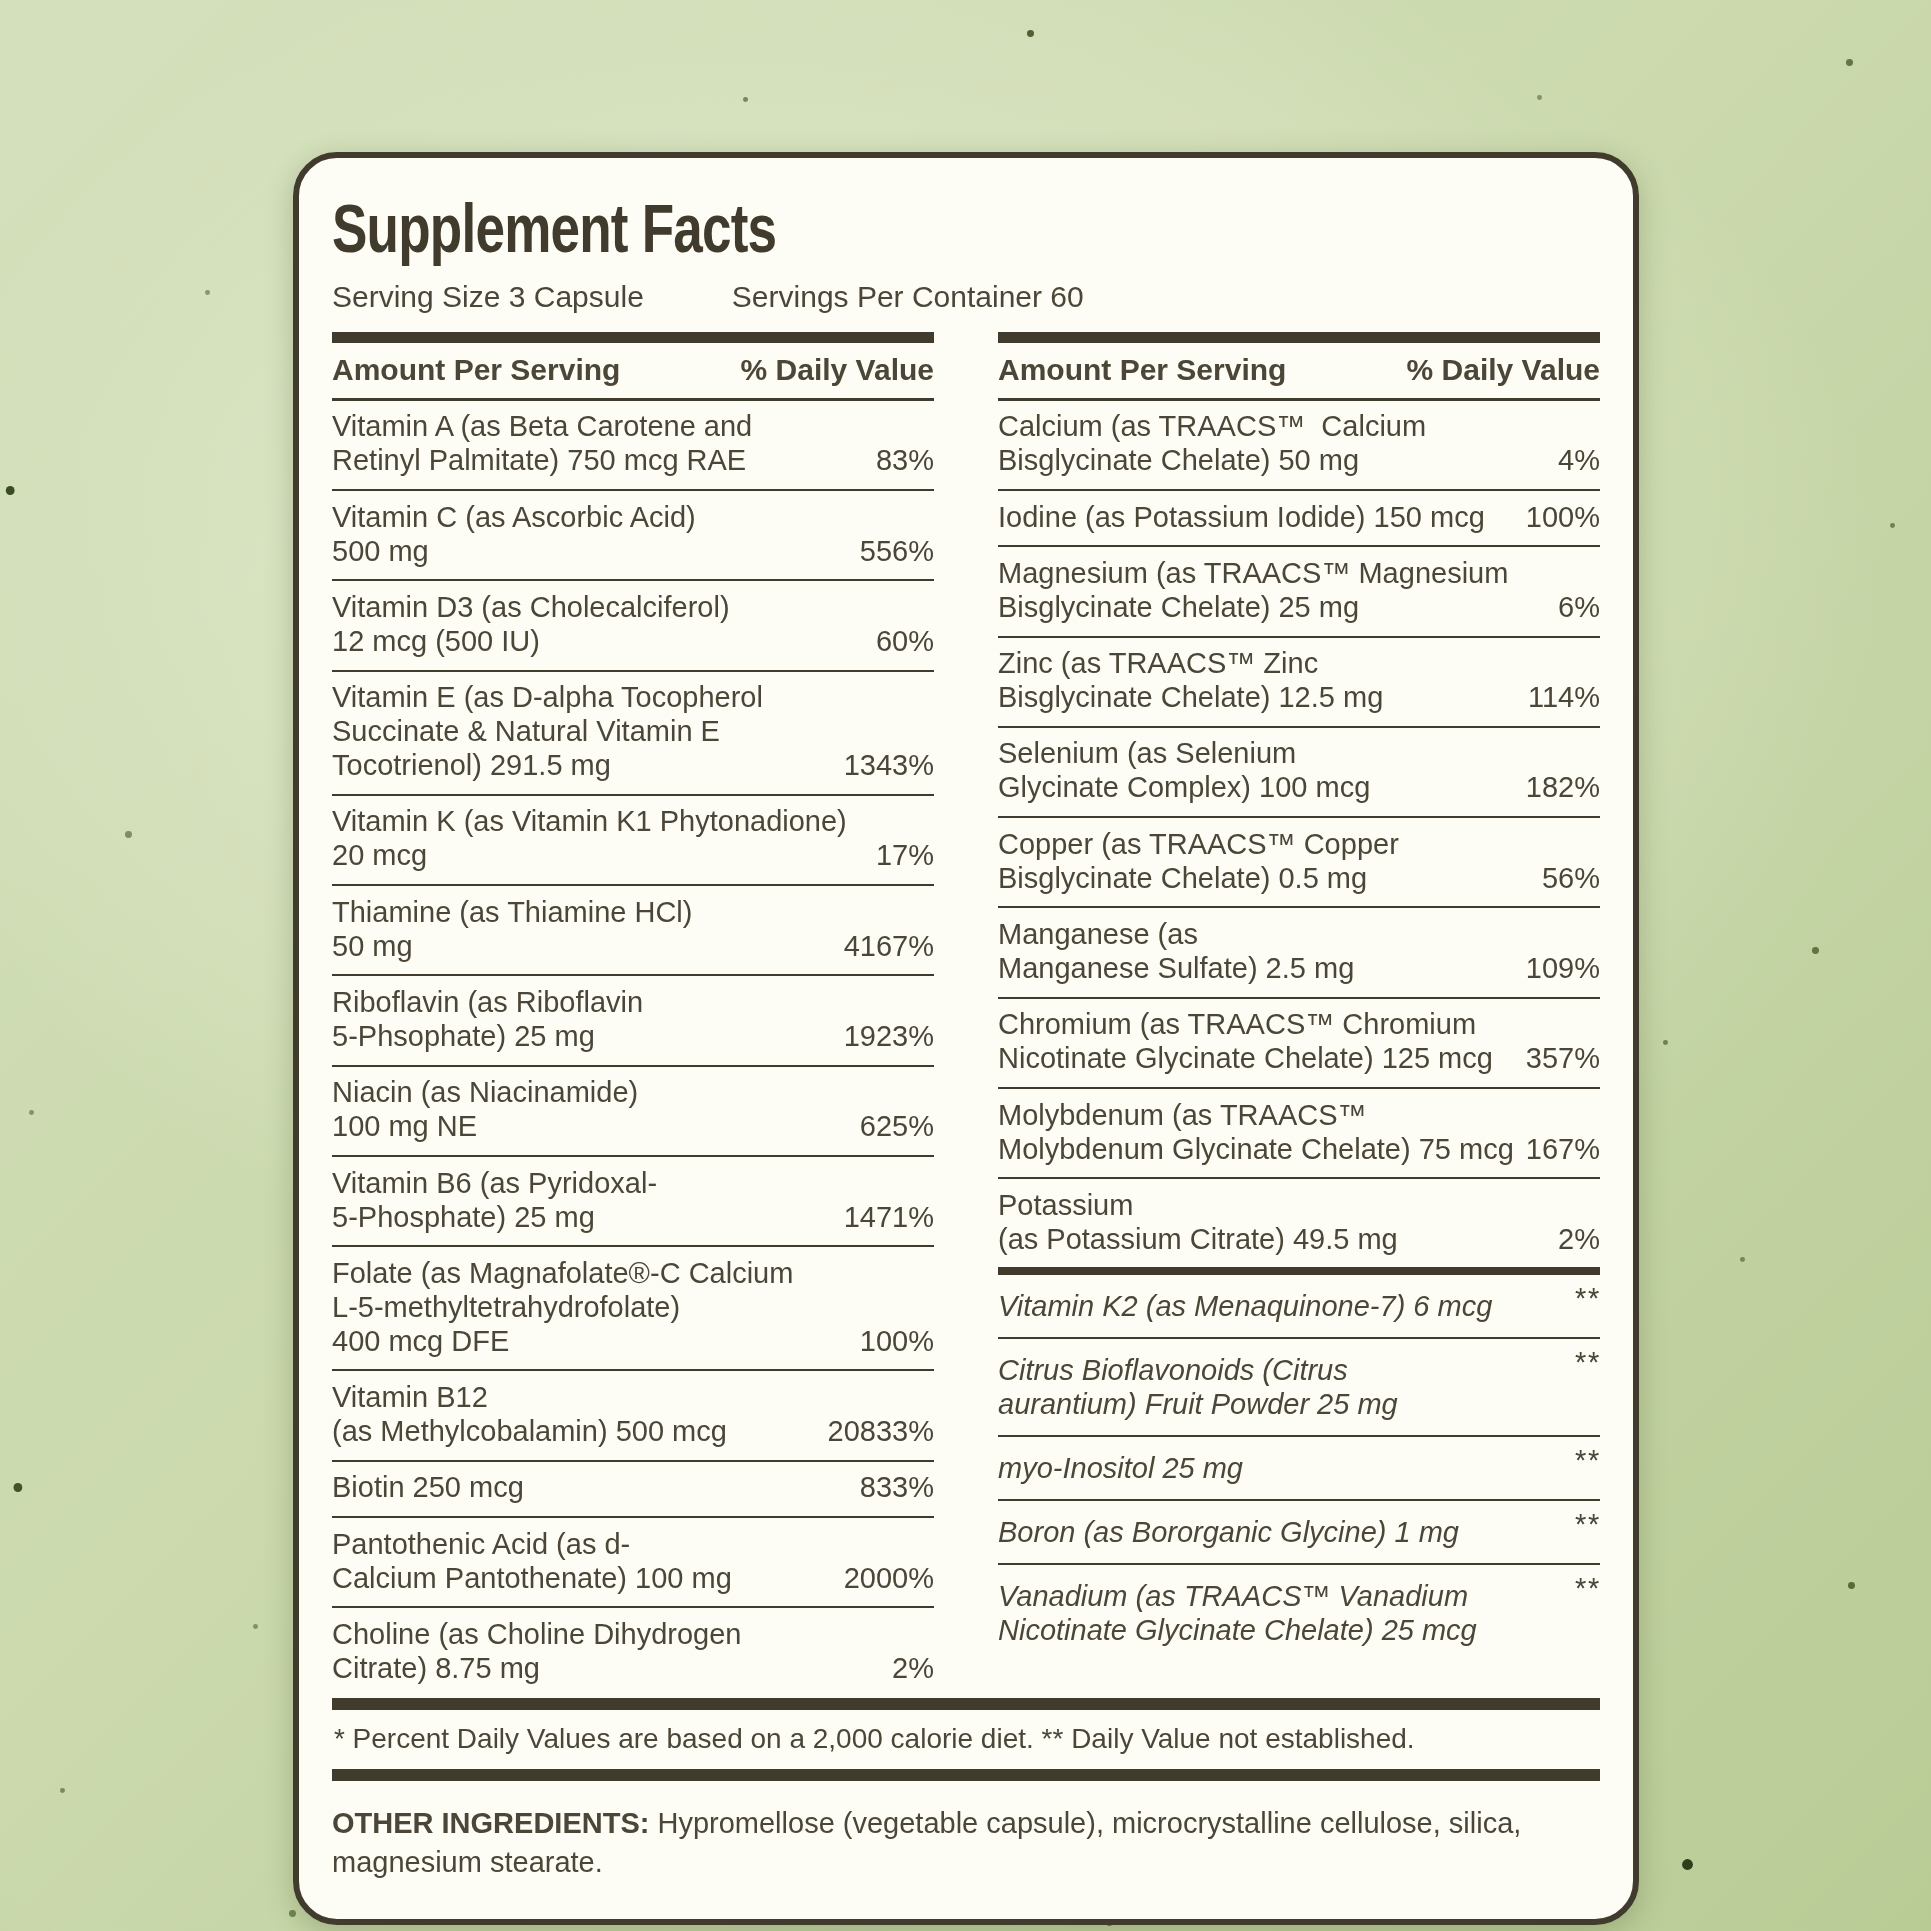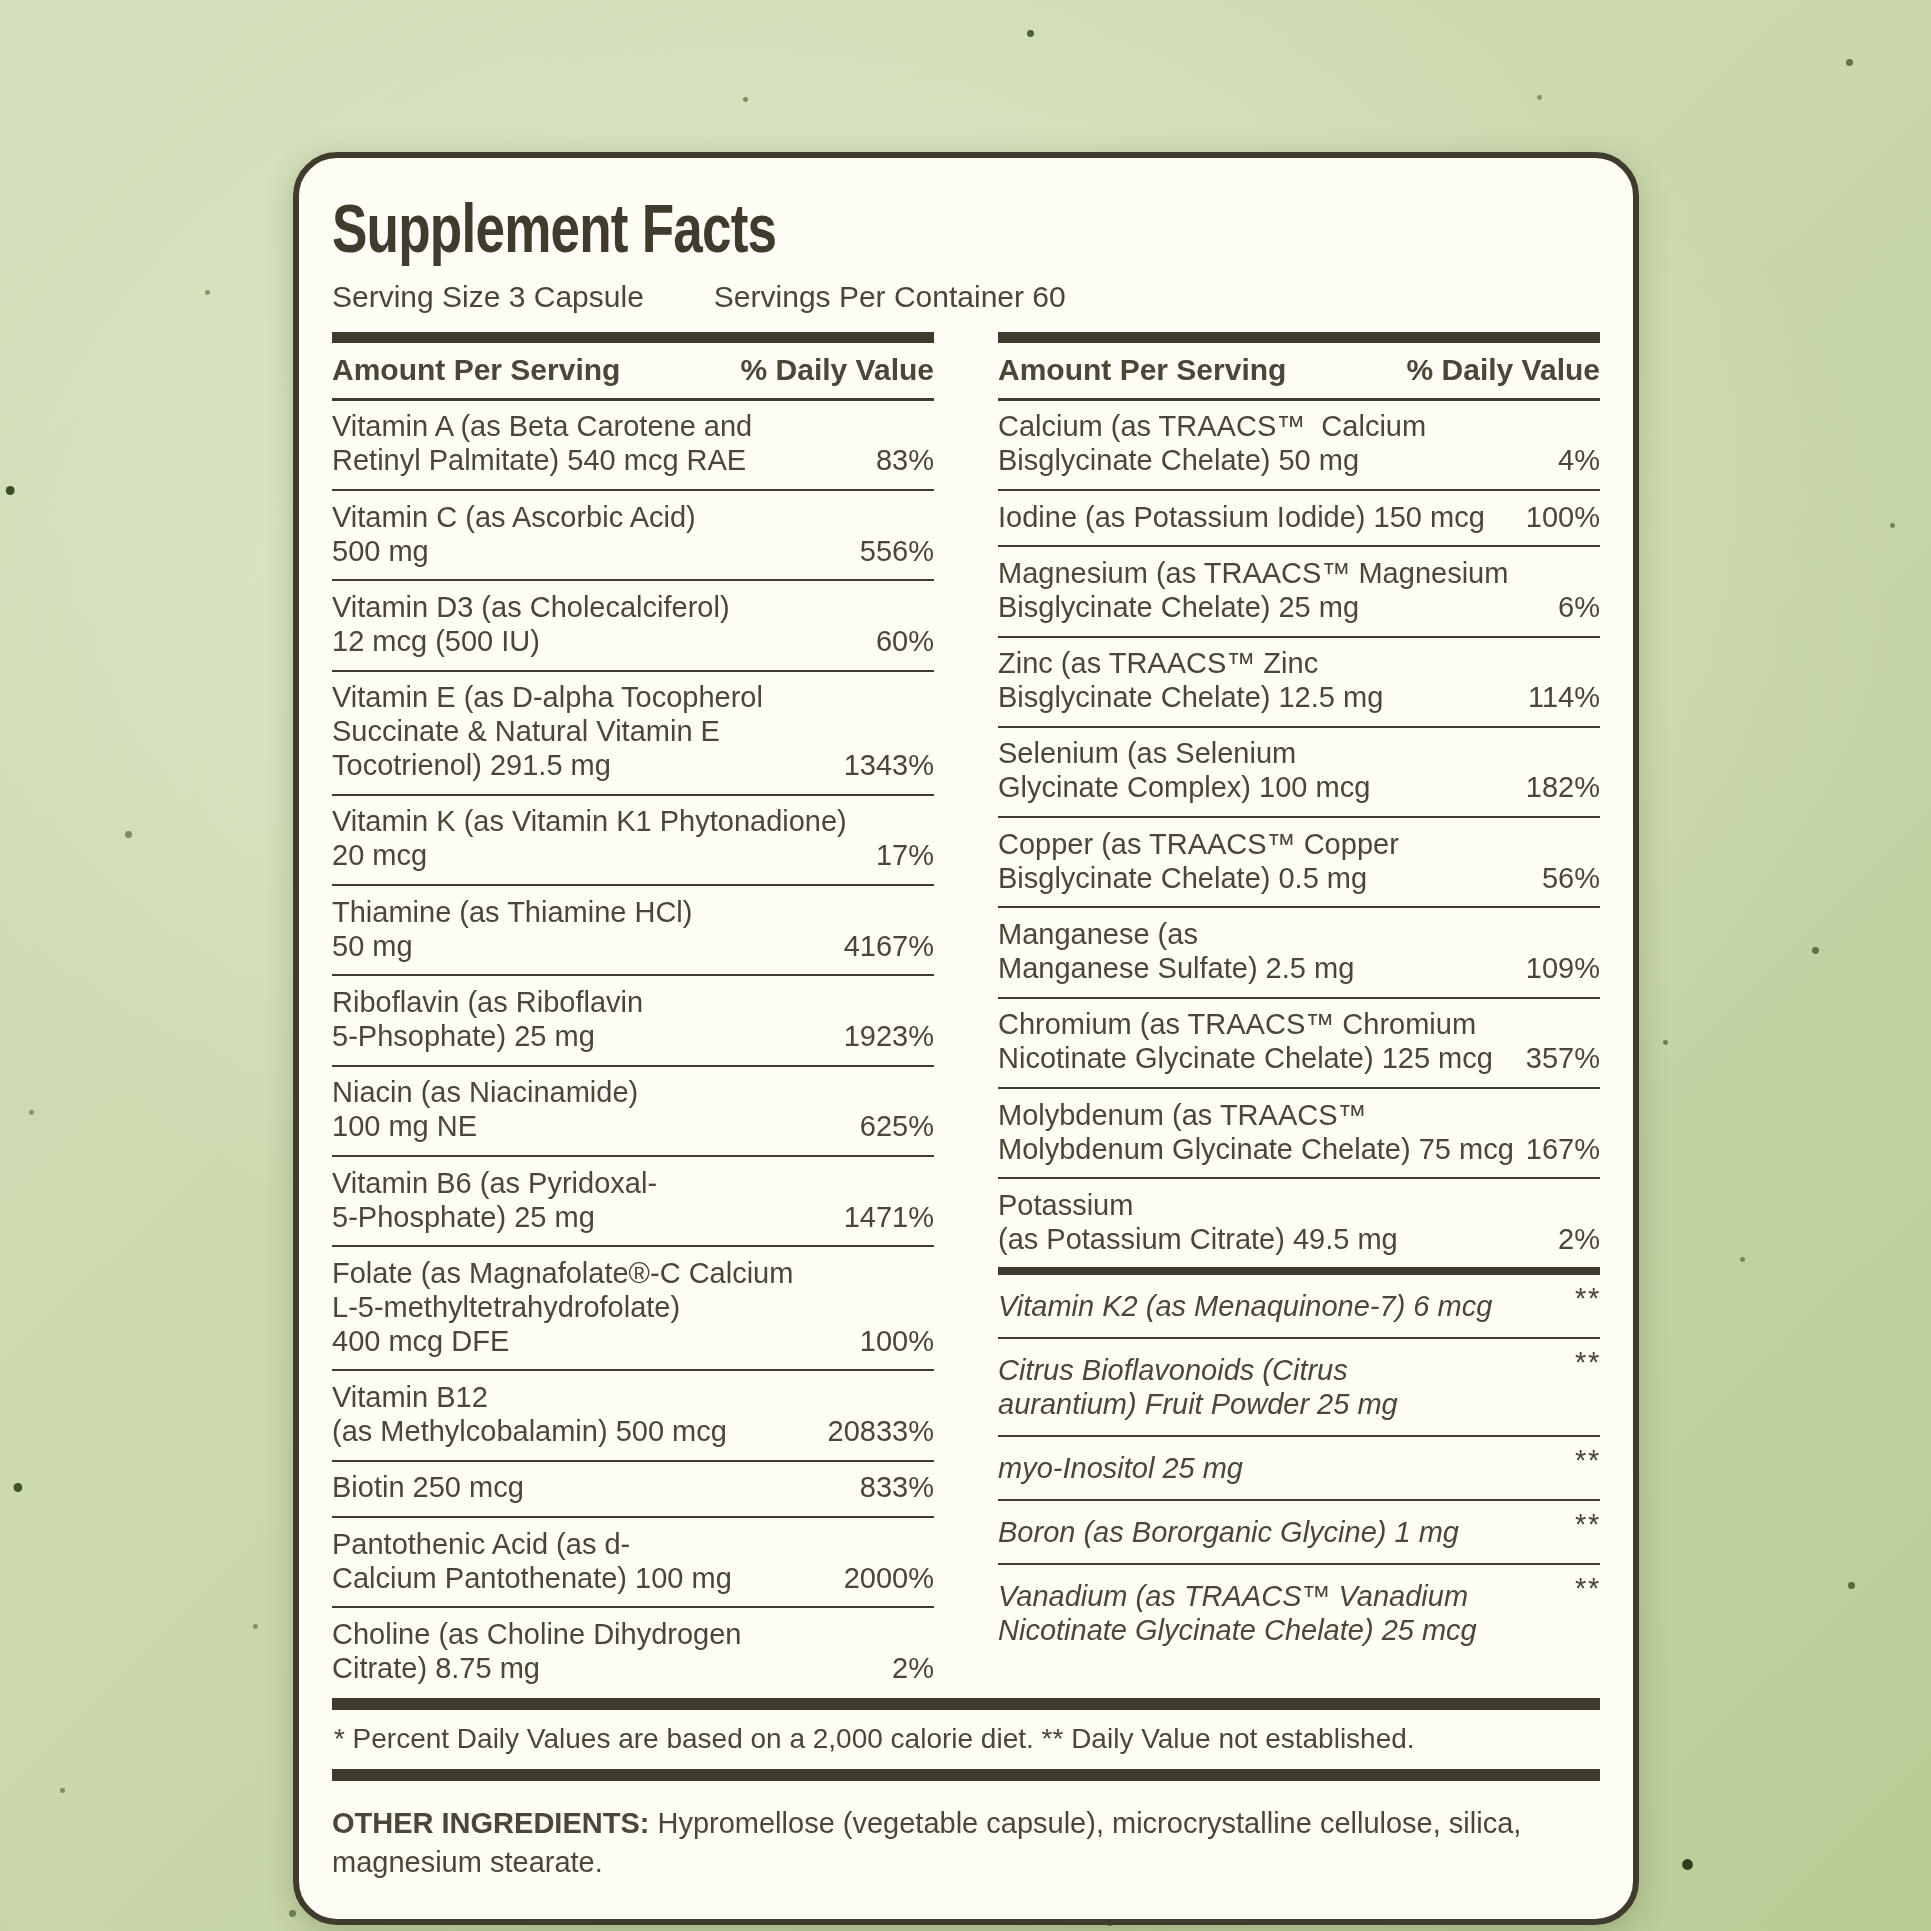--- a/index.html
+++ b/index.html
@@ -65,21 +65,21 @@
     font-weight:bold;
     color:var(--ink);
     letter-spacing:-1px;
     transform:scaleX(.78);
     transform-origin:left center;
     margin-top:3.9px;
     white-space:nowrap;
   }
   .serving-line{
     display:flex;
-    gap:70px;
+    gap:88px;
     font-size:30px;
     margin-top:13.5px;
     text-align:center;
   }
   .cols{
     display:flex;
     gap:64px;
     margin-top:17.4px;
   }
   .col{flex:1 1 0;min-width:0;}
@@ -128,21 +128,21 @@
   <div class="cols">
     <div class="col">
       <div class="colbar"></div>
       <div class="col-head">
         <span>Amount Per Serving</span>
         <span>% Daily Value</span>
       </div>
       <div class="rows">
           <div class="row">
             <span class="nm">Vitamin A (as Beta Carotene and
-Retinyl Palmitate) 540 mcg RAE</span>
+Retinyl Palmitate) 750 mcg RAE</span>
             <span class="dv">83%</span>
           </div>
           <div class="row">
             <span class="nm">Vitamin C (as Ascorbic Acid)
 500 mg</span>
             <span class="dv">556%</span>
           </div>
           <div class="row">
             <span class="nm">Vitamin D3 (as Cholecalciferol)
 12 mcg (500 IU)</span>

